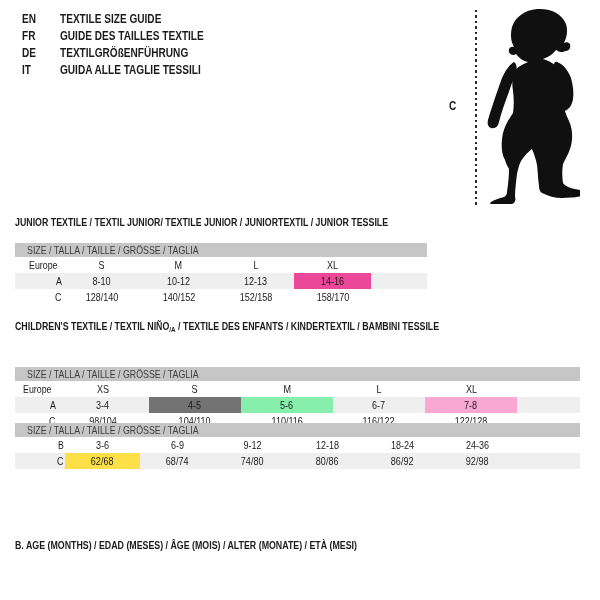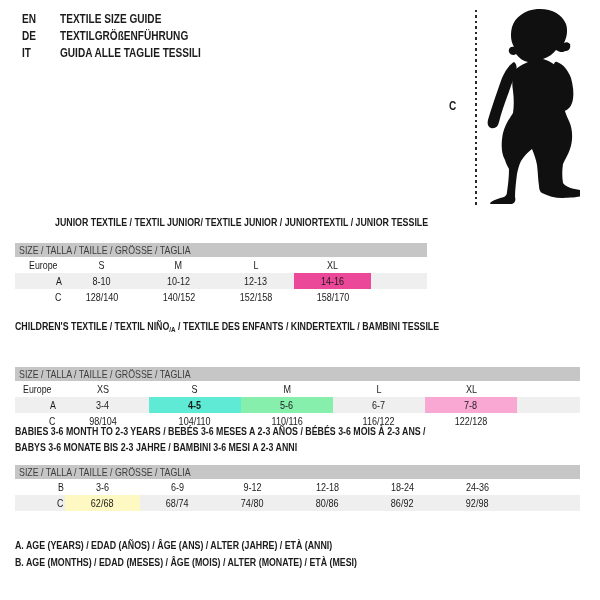--- a/index.html
+++ b/index.html
@@ -22,46 +22,50 @@
                background:repeating-linear-gradient(to bottom,#2a2a2a 0 2.5px, transparent 2.5px 5.5px); }
   .c-label { position:absolute; left:4px; top:99px; font-size:12px; font-weight:bold; }
   .baby-svg { position:absolute; left:40px; top:7px; }
 
   
   .tbl-block { position:absolute; left:15px; }
   #tbl-0 { top:214px; width:412px; }
   #tbl-1 { top:318px; width:577px; }
   #tbl-2 { top:423px; width:567px; }
   .tbl-title { font-size:10.5px; font-weight:bold; line-height:16px; }
-  #tbl-0 .tbl-title { margin-bottom:13px;margin-left:40px; }
+  #tbl-0 .tbl-title { margin-bottom:13px; }
   #tbl-1 .tbl-title { margin-bottom:29px; }
   #tbl-2 .tbl-title { margin-bottom:10px; }
   table.size-table { border-collapse:collapse; table-layout:fixed; width:100%; font-size:10.5px; }
   .size-table td { padding:0; }
-  tr.bar-row td { background:#c6c6c6; height:14px; line-height:14px; color:#3d3d3d; padding-left:4px; }
+  tr.bar-row td { background:#c6c6c6; height:14px; line-height:14px; color:#3d3d3d; padding-left:12px; }
   tr.data-row { height:16px; }
   tr.data-row td { line-height:16px; }
   tr.data-row.shaded td { background:#efefef; }
   td.lab { text-align:right; padding-left:3px;margin-left:25px; }
   td.val { text-align:center; }
   .sub { font-size:7.5px; vertical-align:-2px; }
 
   
   .footnotes { position:absolute; left:15px; top:537px; font-size:10.5px; font-weight:bold; }
   .footnote { height:16.5px; line-height:16.5px; }
 </style>
 </head>
 <body>
 
 <div class="canvas">
 
   <div class="lang-block" id="lang-block">
       <div class="lang-row">
         <span class="lang-code cond">EN</span>
         <span class="lang-label cond">TEXTILE SIZE GUIDE</span>
+      </div>
+      <div class="lang-row">
+        <span class="lang-code cond">FR</span>
+        <span class="lang-label cond">GUIDE DES TAILLES TEXTILE</span>
       </div>
       <div class="lang-row">
         <span class="lang-code cond">DE</span>
         <span class="lang-label cond">TEXTILGRÖßENFÜHRUNG</span>
       </div>
       <div class="lang-row">
         <span class="lang-code cond">IT</span>
         <span class="lang-label cond">GUIDA ALLE TAGLIE TESSILI</span>
       </div>
     </div>
@@ -201,43 +205,39 @@
             <td class="val"><span class="condc">XS</span></td>
             <td class="val"><span class="condc">S</span></td>
             <td class="val"><span class="condc">M</span></td>
             <td class="val"><span class="condc">L</span></td>
             <td class="val"><span class="condc">XL</span></td>
             <td></td>
           </tr>
           <tr class="data-row shaded">
             <td class="lab" style="background: rgb(239, 239, 239);"><span class="cond">A</span></td>
             <td class="val" style="background: rgb(239, 239, 239);"><span class="condc">3-4</span></td>
-            <td class="val" style="background: #5eead4; font-weight: bold;"><span class="condc">4-5</span></td>
+            <td class="val" style="background: #737373;"><span class="condc">4-5</span></td>
             <td class="val" style="background: #86efac;"><span class="condc">5-6</span></td>
             <td class="val" style="background: rgb(239, 239, 239);"><span class="condc">6-7</span></td>
             <td class="val" style="background: #f9a8d4;"><span class="condc">7-8</span></td>
             <td style="background: rgb(239, 239, 239);"></td>
           </tr>
           <tr class="data-row">
             <td class="lab"><span class="cond">C</span></td>
             <td class="val"><span class="condc">98/104</span></td>
             <td class="val"><span class="condc">104/110</span></td>
             <td class="val"><span class="condc">110/116</span></td>
             <td class="val"><span class="condc">116/122</span></td>
             <td class="val"><span class="condc">122/128</span></td>
             <td></td>
           </tr>
         </tbody>
       </table>
     </div>
   <div class="tbl-block" id="tbl-2">
-      <div class="tbl-title">
-        <div class="title-line"><span class="cond"><span>BABIES 3-6 MONTH TO 2-3 YEARS / BEBÉS 3-6 MESES A 2-3 AÑOS / BÉBÉS 3-6 MOIS À 2-3 ANS /</span></span></div>
-        <div class="title-line"><span class="cond"><span>BABYS 3-6 MONATE BIS 2-3 JAHRE / BAMBINI 3-6 MESI A 2-3 ANNI</span></span></div>
-      </div>
       <table class="size-table">
         <colgroup>
           <col style="width: 50px;">
           <col style="width: 75px;">
           <col style="width: 75px;">
           <col style="width: 75px;">
           <col style="width: 75px;">
           <col style="width: 75px;">
           <col style="width: 75px;">
           <col>
@@ -251,30 +251,29 @@
             <td class="val"><span class="condc">3-6</span></td>
             <td class="val"><span class="condc">6-9</span></td>
             <td class="val"><span class="condc">9-12</span></td>
             <td class="val"><span class="condc">12-18</span></td>
             <td class="val"><span class="condc">18-24</span></td>
             <td class="val"><span class="condc">24-36</span></td>
             <td></td>
           </tr>
           <tr class="data-row shaded">
             <td class="lab" style="background: rgb(239, 239, 239);"><span class="cond">C</span></td>
-            <td class="val" style="background: #fef9c3; text-decoration: underline;"><span class="condc">62/68</span></td>
+            <td class="val" style="background: #fde047; text-decoration: underline;"><span class="condc">62/68</span></td>
             <td class="val" style="background: rgb(239, 239, 239);"><span class="condc">68/74</span></td>
             <td class="val" style="background: rgb(239, 239, 239);"><span class="condc">74/80</span></td>
             <td class="val" style="background: rgb(239, 239, 239);"><span class="condc">80/86</span></td>
             <td class="val" style="background: rgb(239, 239, 239);"><span class="condc">86/92</span></td>
             <td class="val" style="background: rgb(239, 239, 239);"><span class="condc">92/98</span></td>
             <td style="background: rgb(239, 239, 239);"></td>
           </tr>
         </tbody>
       </table>
     </div>
 
   <div class="footnotes" id="footnotes">
-      <div class="footnote"><span class="cond">A. AGE (YEARS) / EDAD (AÑOS) / ÂGE (ANS) / ALTER (JAHRE) / ETÀ (ANNI)</span></div>
       <div class="footnote"><span class="cond">B. AGE (MONTHS) / EDAD (MESES) / ÂGE (MOIS) / ALTER (MONATE) / ETÀ (MESI)</span></div>
     </div>
 
 </div>
 
 </body></html>

